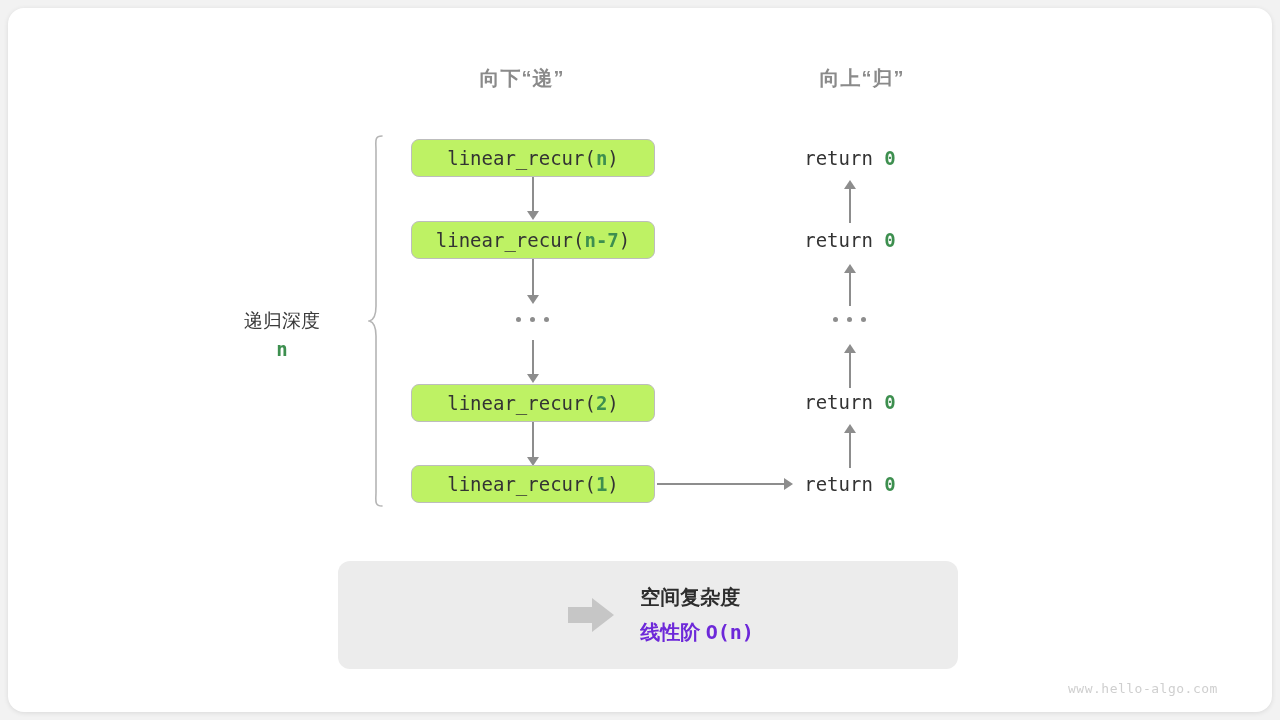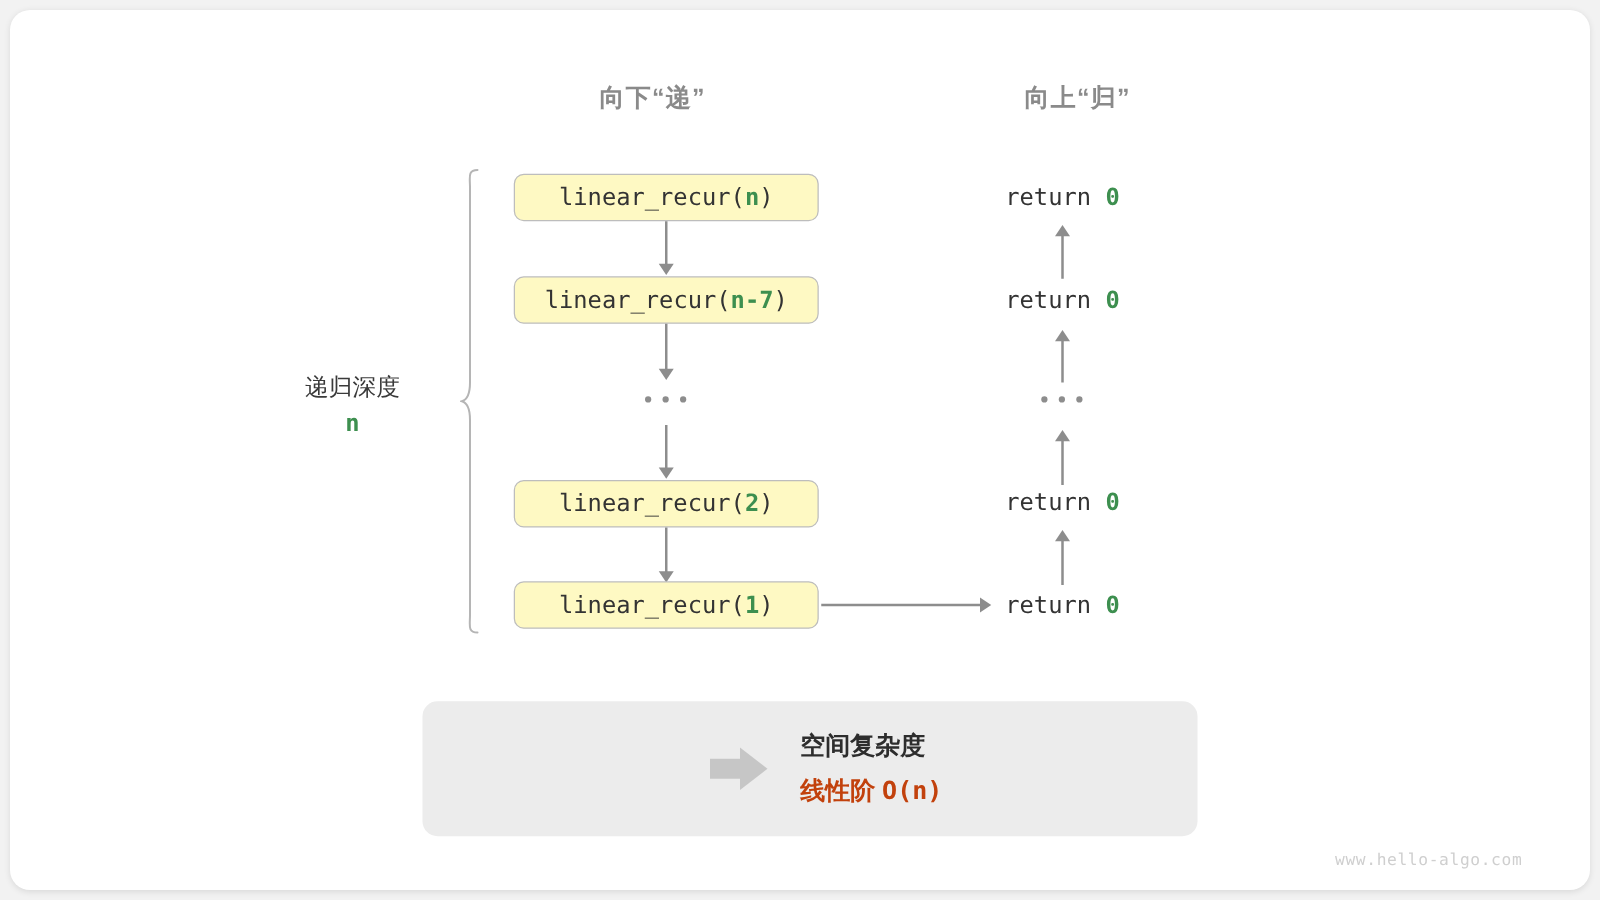--- a/index.html
+++ b/index.html
@@ -33,21 +33,21 @@
     color: #8a8a8a;
     letter-spacing: 1px;
     text-align: center;
     white-space: nowrap;
   }
 
   
   .call-box {
     width: 244px;
     height: 38px;
-    background: #fef9c3;
+    background: #bef264;
     border: 1.5px solid #bdbdbd;
     border-radius: 8px;
     display: flex;
     align-items: center;
     justify-content: center;
     font-family: "DejaVu Sans Mono", "Liberation Mono", monospace;
     font-size: 19px;
     color: #333333;
     white-space: nowrap;
   }
@@ -167,21 +167,21 @@
     border-top: 17px solid transparent;
     border-bottom: 17px solid transparent;
     border-left: 22px solid #c6c6c6;
   }
   .sum-right { white-space: nowrap; }
   .sum-right .title {
     font-size: 20px; font-weight: bold; color: #2d2d2d;
     line-height: 1.75; display: block;
   }
   .sum-right .val {
-    font-size: 20px; font-weight: bold; color: #c2410c;
+    font-size: 20px; font-weight: bold; color: #6d28d9;
     line-height: 1.75; display: block;
   }
   .sum-right .val .mono {
     font-family: "DejaVu Sans Mono", "Liberation Mono", monospace;
   }
 
   
   #watermark {
     font-family: "DejaVu Sans Mono", "Liberation Mono", monospace;
     font-size: 13px;
@@ -191,21 +191,21 @@
   }
 </style>
 </head>
 <body>
 
 <div id="card">
 
   <div class="abs col-header" style="left:394px; top:57px; width:240px;">向下“递”</div>
   <div class="abs col-header" style="left:734px; top:57px; width:240px;">向上“归”</div>
 
-  <div class="abs depth-label" style="left:196px; top:288px; width:156px;">
+  <div class="abs depth-label" style="left:196px; top:298px; width:156px;">
     <span class="zh">递归深度</span>
     <span class="nsym">n</span>
   </div>
 
   <svg class="abs" style="left:360px; top:126px;" width="20" height="374">
     <path d="M 14 2 C 6 2 8 8 8 16 L 8 172 C 8 182 5 186 1.5 187 C 5 188 8 192 8 202 L 8 358 C 8 366 6 372 14 372" fill="none" stroke="#b5b5b5" stroke-width="1.6" stroke-linecap="round"></path>
   </svg>
 
   <div class="abs call-box" style="left:403px; top:131px;">
     <span>linear_recur(</span>

